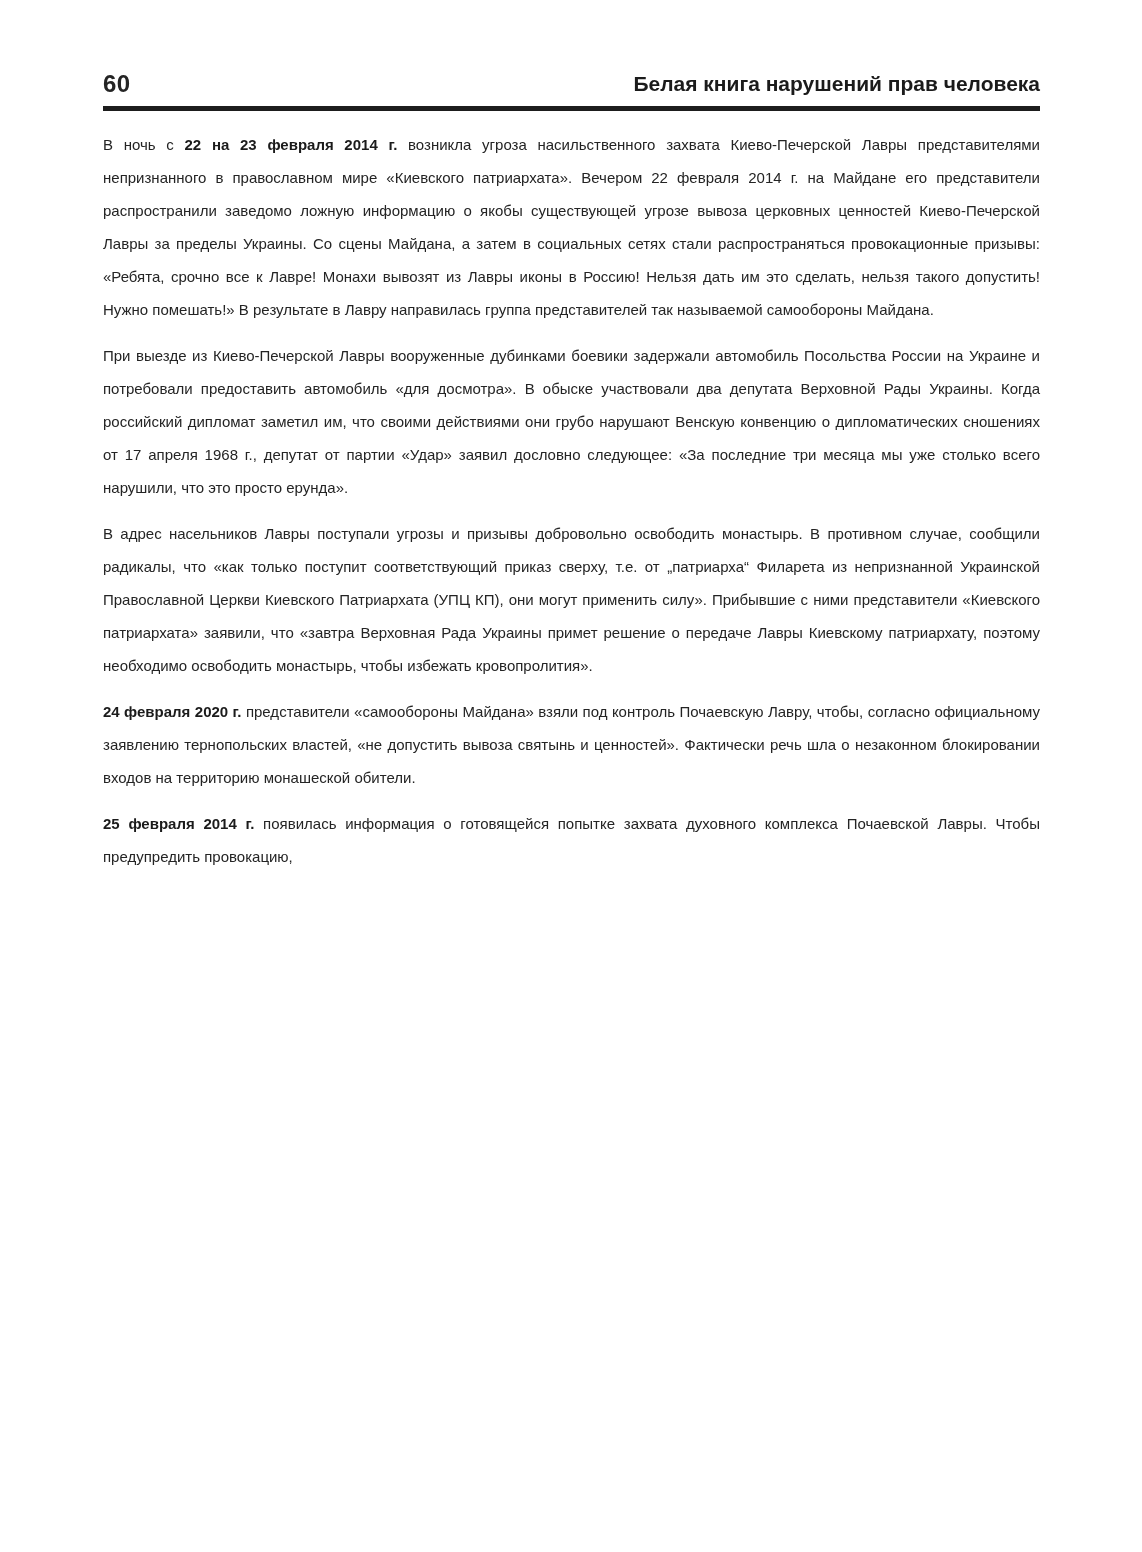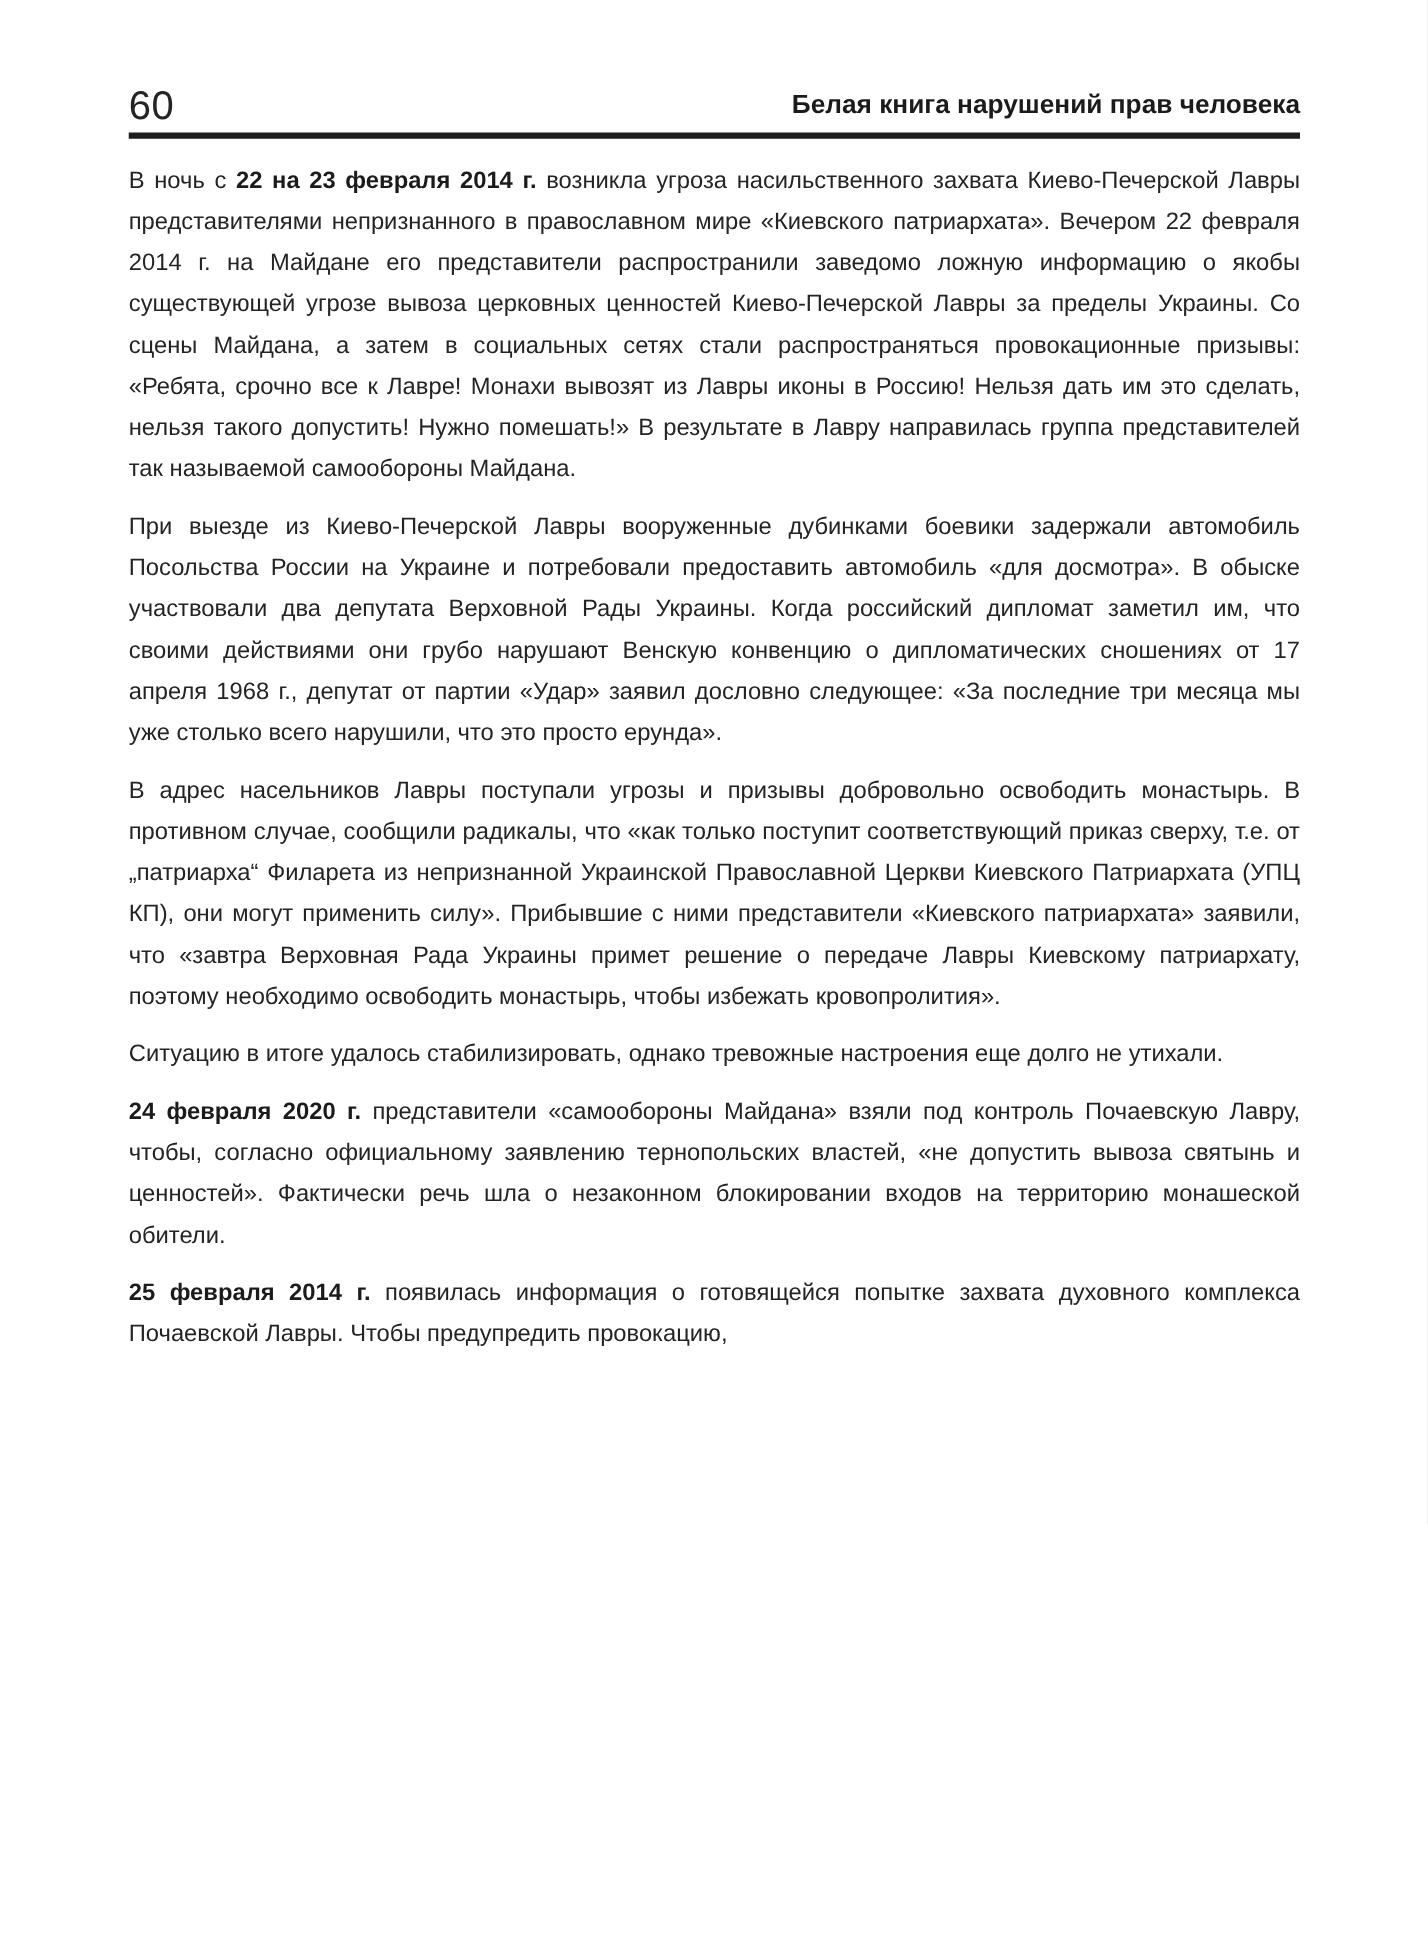--- a/index.html
+++ b/index.html
@@ -22,43 +22,43 @@
     left: 103px;
     top: 70px;
     width: 937px;
   }
   .page-header {
     display: flex;
     justify-content: space-between;
     align-items: flex-end;
   }
   .page-number {
-    font-weight: normal;
-    font-size: 32px;
+    font-weight: bold;
+    font-size: 24px;
     line-height: 26px;
     letter-spacing: 0.5px;
   }
   .running-title {
     text-align: left;
     font-weight: bold;
     font-size: 21px;
     line-height: 27px;
     color: #1b1b1b;
   }
   .header-rule {
     margin-top: 9px;
     height: 5px;
     background: #1d1d1d;
   }
   .body-text {
     margin-top: 17px;
   }
   .para {
     margin: 0 0 13px 0;
-    font-size: 19px;
+    font-size: 15px;
     line-height: 33px;
     text-align: justify;
     text-justify: inter-word;
   }
   .para strong {
     font-weight: bold;
     color: #1b1b1b;
   }
 </style>
 </head>
@@ -78,21 +78,20 @@
 
     <div class="body-text">
 
       <p class="para"><span>В ночь с </span><strong>22 на 23 февраля 2014 г.</strong><span> возникла угроза насильственного захвата Киево-Печерской Лавры представителями непризнанного в православном мире «Киевского патриархата». Вечером 22 февраля 2014 г. на Майдане его представители распространили заведомо ложную информацию о якобы существующей угрозе вывоза церковных ценностей Киево-Печерской Лавры за пределы Украины. Со сцены Майдана, а затем в социальных сетях стали распространяться провокационные призывы: «Ребята, срочно все к Лавре! Монахи вывозят из Лавры иконы в Россию! Нельзя дать им это сделать, нельзя такого допустить! Нужно помешать!» В результате в Лавру направилась группа представителей так называемой самообороны Майдана.</span></p>
 
 
       <p class="para"><span>При выезде из Киево-Печерской Лавры вооруженные дубинками боевики задержали автомобиль Посольства России на Украине и потребовали предоставить автомобиль «для досмотра». В обыске участвовали два депутата Верховной Рады Украины. Когда российский дипломат заметил им, что своими действиями они грубо нарушают Венскую конвенцию о дипломатических сношениях от 17 апреля 1968 г., депутат от партии «Удар» заявил дословно следующее: «За последние три месяца мы уже столько всего нарушили, что это просто ерунда».</span><strong></strong><span></span></p>
 
       <p class="para"><span>В адрес насельников Лавры поступали угрозы и призывы добровольно освободить монастырь. В противном случае, сообщили радикалы, что «как только поступит соответствующий приказ сверху, т.е. от „патриарха“ Филарета из непризнанной Украинской Православной Церкви Киевского Патриархата (УПЦ КП), они могут применить силу». Прибывшие с ними представители «Киевского патриархата» заявили, что «завтра Верховная Рада Украины примет решение о передаче Лавры Киевскому патриархату, поэтому необходимо освободить монастырь, чтобы избежать кровопролития».</span><strong></strong><span></span></p>
 
-      <p class="para"><span>Ситуацию в итоге удалось стабилизировать, однако тревожные настроения еще долго не утихали.</span><strong></strong><span></span></p>
 
       <p class="para"><span></span><strong>24 февраля 2020 г.</strong><span> представители «самообороны Майдана» взяли под контроль Почаевскую Лавру, чтобы, согласно официальному заявлению тернопольских властей, «не допустить вывоза святынь и ценностей». Фактически речь шла о незаконном блокировании входов на территорию монашеской обители.</span></p>
 
       <p class="para"><span></span><strong>25 февраля 2014 г.</strong><span> появилась информация о готовящейся попытке захвата духовного комплекса Почаевской Лавры. Чтобы предупредить провокацию,</span></p>
 
     </div>
   </div>
 </div>
 
 </body></html>

